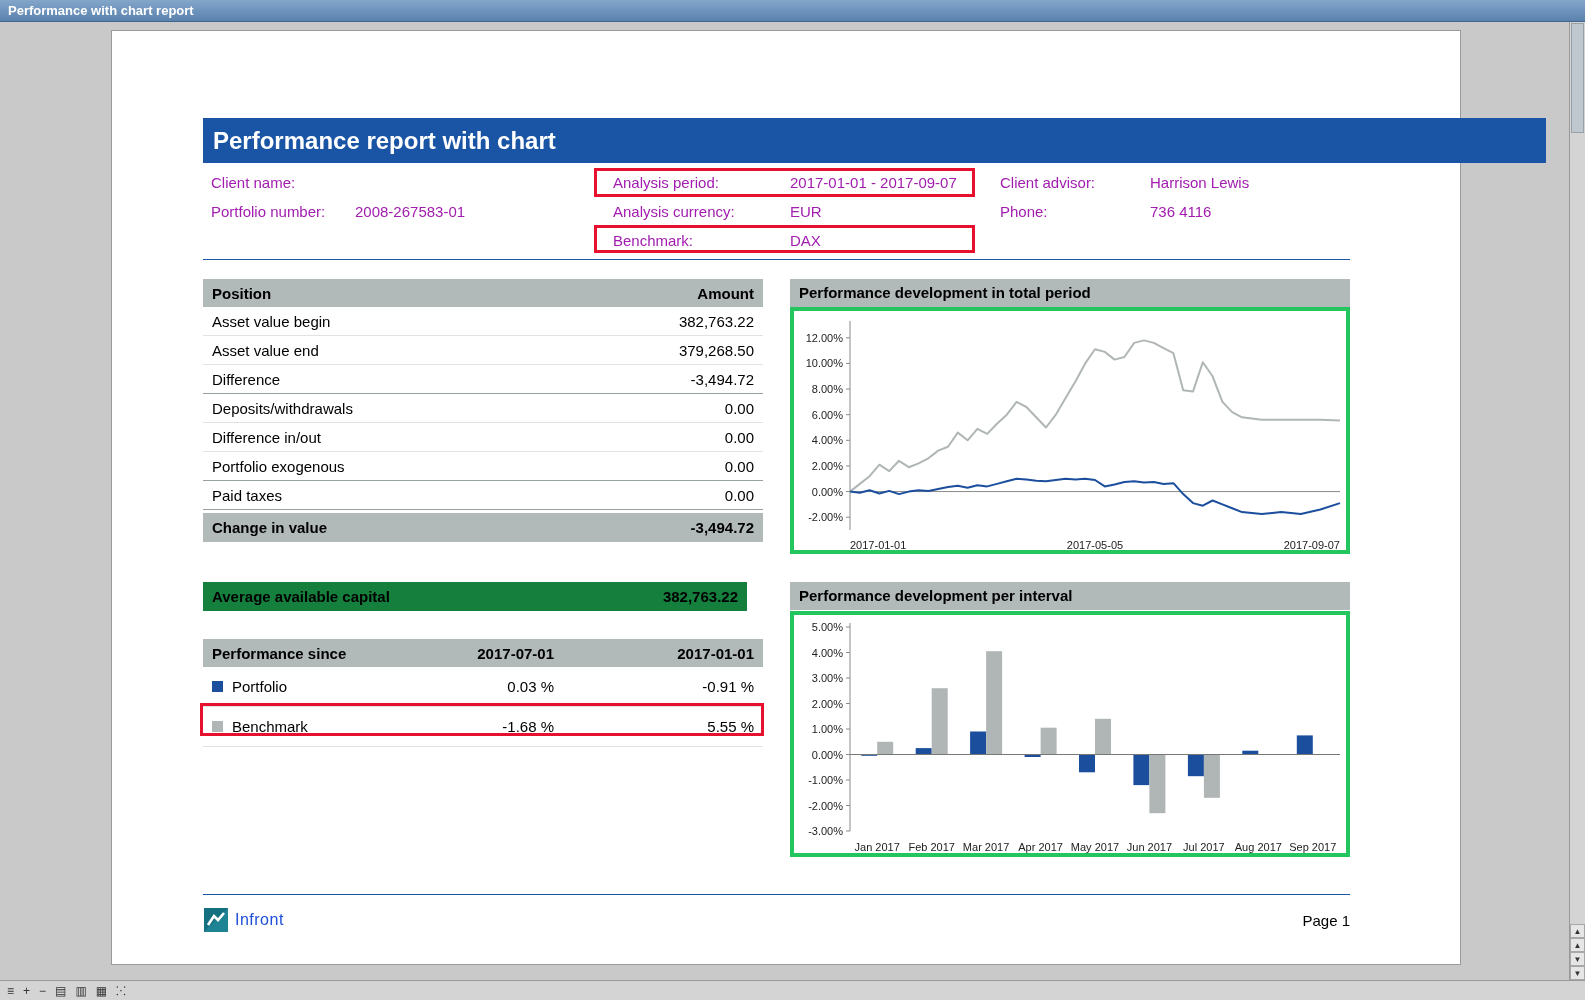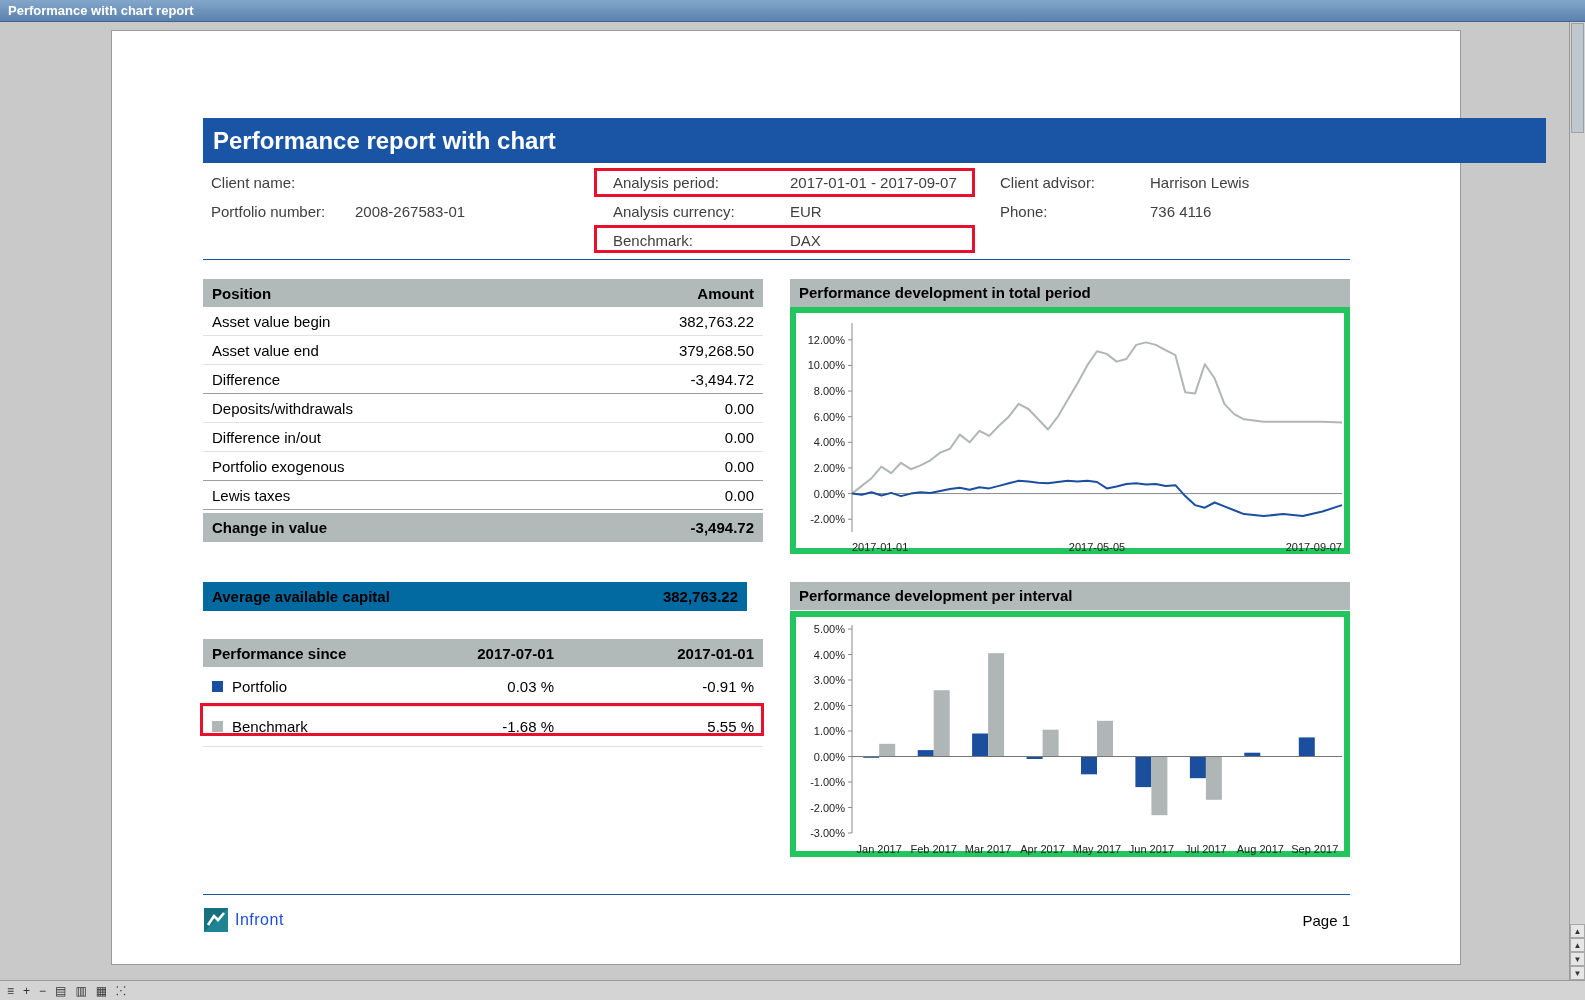--- a/index.html
+++ b/index.html
@@ -14,53 +14,53 @@
   .viewport { position:absolute; top:22px; left:0; right:16px; bottom:20px;
     background:#c9c9c9; overflow:hidden; }
 
   .page { position:absolute; left:111px; top:8px; width:1350px; height:935px;
     background:#fff; border:1px solid #9a9a9a; }
 
   .banner { position:absolute; left:91px; top:87px; width:1343px; height:45px;
     background:#1a54a5; color:#fff; font-size:24px; font-weight:bold;
     line-height:45px; padding-left:10px; }
 
-  .f { position:absolute; font-size:15px; color:#404040; white-space:nowrap; }
+  .f { position:absolute; font-size:15px; color:#a21caf; white-space:nowrap; }
 
   .blue-rule { position:absolute; left:91px; top:228px; width:1147px; height:1px;
     background:#1a54a5; }
 
   .pos-table { position:absolute; left:91px; top:248px; width:560px; }
   .thead { height:28px; background:#b2b9b9; font-weight:bold; font-size:15px;
     display:flex; justify-content:space-between; align-items:center; padding:0 9px; }
   .trow { height:29px; display:flex; justify-content:space-between;
     align-items:center; padding:0 9px; font-size:15px;
     border-bottom:1px solid #e2e2e2; }
   .trow.group-end { border-bottom:1px solid #97a1a1; }
   .trow-total { height:29px; margin-top:3px; background:#b2b9b9; font-weight:bold;
     font-size:15px; display:flex; justify-content:space-between;
     align-items:center; padding:0 9px; }
 
   .avg-bar { position:absolute; left:91px; top:551px; width:544px; height:29px;
-    background:#0369a1; font-weight:bold; font-size:15px; display:flex;
+    background:#15803d; font-weight:bold; font-size:15px; display:flex;
     justify-content:space-between; align-items:center; padding:0 9px; }
 
   .perf-table { position:absolute; left:91px; top:608px; width:560px; }
   .pl { flex:1; display:flex; align-items:center; }
   .pc1 { width:150px; text-align:right; }
   .pc2 { width:200px; text-align:right; }
   .prow { height:40px; display:flex; align-items:center; padding:0 9px;
     font-size:15px; border-bottom:1px solid #e2e2e2; }
   .swatch { display:inline-block; width:11px; height:11px; margin-right:9px; }
 
   .chart-title { position:absolute; width:560px; height:28px; background:#b2b9b9;
     font-weight:bold; font-size:15px; line-height:28px; padding-left:9px; left:678px; }
   .t1 { top:248px; } .t2 { top:551px; }
   .chart-box { position:absolute; left:678px; width:560px; background:#fff;
-    border:6px solid #22c55e; }
+    border:4px solid #22c55e; }
   .b1 { top:276px; height:247px; }
   .b2 { top:580px; height:246px; }
   .chart-box svg { display:block; }
 
   .footer-rule { position:absolute; left:91px; top:863px; width:1147px; height:1px;
     background:#1a54a5; }
   .logo { position:absolute; left:91px; top:876px; display:flex; align-items:center; }
   .logo-text { font-size:16px; color:#1d4ed8; font-weight:400; margin-left:6px;
     letter-spacing:0.5px; }
   .page-num { position:absolute; left:1088px; top:881px; width:150px;
@@ -141,21 +141,21 @@
             </div>
             <div class="trow">
               <span>Difference in/out</span>
               <span>0.00</span>
             </div>
             <div class="trow group-end">
               <span>Portfolio exogenous</span>
               <span>0.00</span>
             </div>
             <div class="trow group-end">
-              <span>Lewis taxes</span>
+              <span>Paid taxes</span>
               <span>0.00</span>
             </div>
           </div>
         <div class="trow-total">
           <span>Change in value</span>
           <span>-3,494.72</span>
         </div>
       </div>
 
       <div class="avg-bar">

